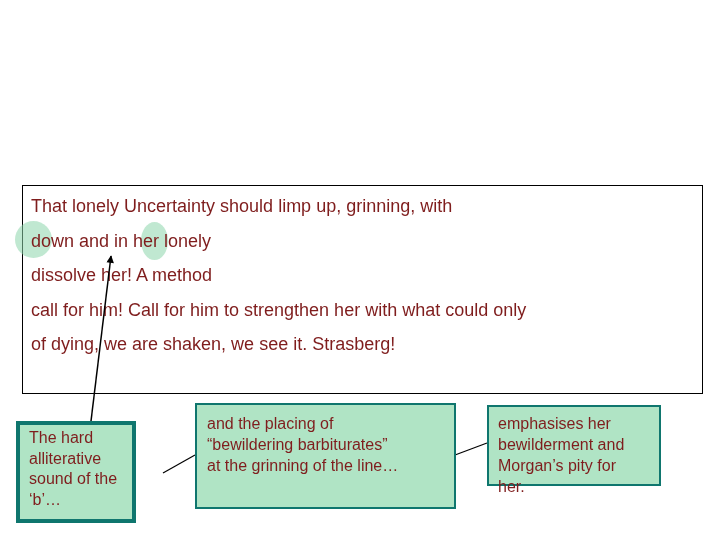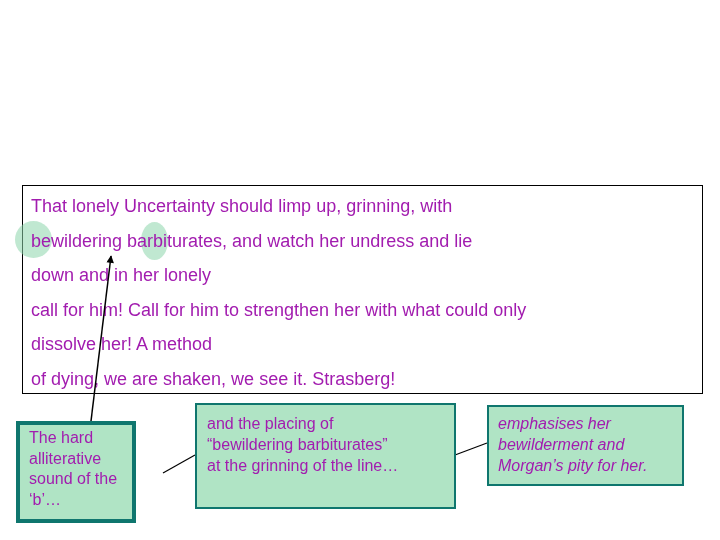--- a/index.html
+++ b/index.html
@@ -5,21 +5,21 @@
   html, body { margin: 0; padding: 0; }
   body { width: 720px; height: 540px; background: #ffffff; }
 
   .slide {
     position: relative;
     width: 720px;
     height: 540px;
     background: #ffffff;
     overflow: hidden;
     font-family: "Liberation Sans", sans-serif;
-    color: #a21caf;
+    color: #7f1d1d;
   }
 
   
   .poem-box {
     position: absolute;
     left: 22px; top: 185px;
     width: 681px; height: 209px;
     background: #ffffff;
     border: 1px solid #000000;
     box-sizing: border-box;
@@ -51,21 +51,21 @@
   .note {
     position: absolute;
     background: #b0e4c5;
     border: 4px solid #0f766e;
     box-sizing: border-box;
     font-size: 16px;
   }
   .pre { white-space: pre-line; }
   .box1 { left: 16px;  top: 421px; width: 120px; height: 102px; padding: 3px 4px 0 9px;  line-height: 20.5px; }
   .box2 { left: 195px; top: 403px; width: 261px; height: 106px; padding: 8px 2px 0 10px; line-height: 21px; border-width: 2px; }
-  .box3 { left: 487px; top: 405px; width: 197px; height: 81px;  padding: 6px 19px 0 9px;  line-height: 21px; border-width: 2px; font-style: italic; }
+  .box3 { left: 487px; top: 405px; width: 174px; height: 81px;  padding: 6px 19px 0 9px;  line-height: 21px; border-width: 2px; }
   .italic { }
 
   
   .overlay {
     position: absolute;
     left: 0; top: 0;
     width: 720px; height: 540px;
     pointer-events: none;
   }
 </style>
@@ -74,24 +74,23 @@
 
 <div class="slide">
 
   <div class="poem-box"></div>
 
   <div class="hl-circle c1"></div>
   <div class="hl-circle c2"></div>
 
   <div class="poem-text">
     <div class="pline">That lonely Uncertainty should limp up, grinning, with</div>
-    <div class="pline">bewildering barbiturates, and watch her undress and lie</div>
     <div class="pline">down and in her lonely</div>
+    <div class="pline">dissolve her! A method</div>
     <div class="pline">call for him! Call for him to strengthen her with what could only</div>
-    <div class="pline">dissolve her! A method</div>
     <div class="pline">of dying, we are shaken, we see it. Strasberg!</div>
   </div>
 
   <svg class="overlay" viewBox="0 0 720 540">
     <defs>
       <marker id="ah" viewBox="0 0 10 10" refX="9" refY="5" markerWidth="6" markerHeight="5" orient="auto">
         <path d="M 0 0 L 10 5 L 0 10 z" fill="#000000"></path>
       </marker>
     </defs>
     <line x1="91" y1="421" x2="111" y2="256" stroke="#000000" stroke-width="1.5" marker-end="url(#ah)"></line>

